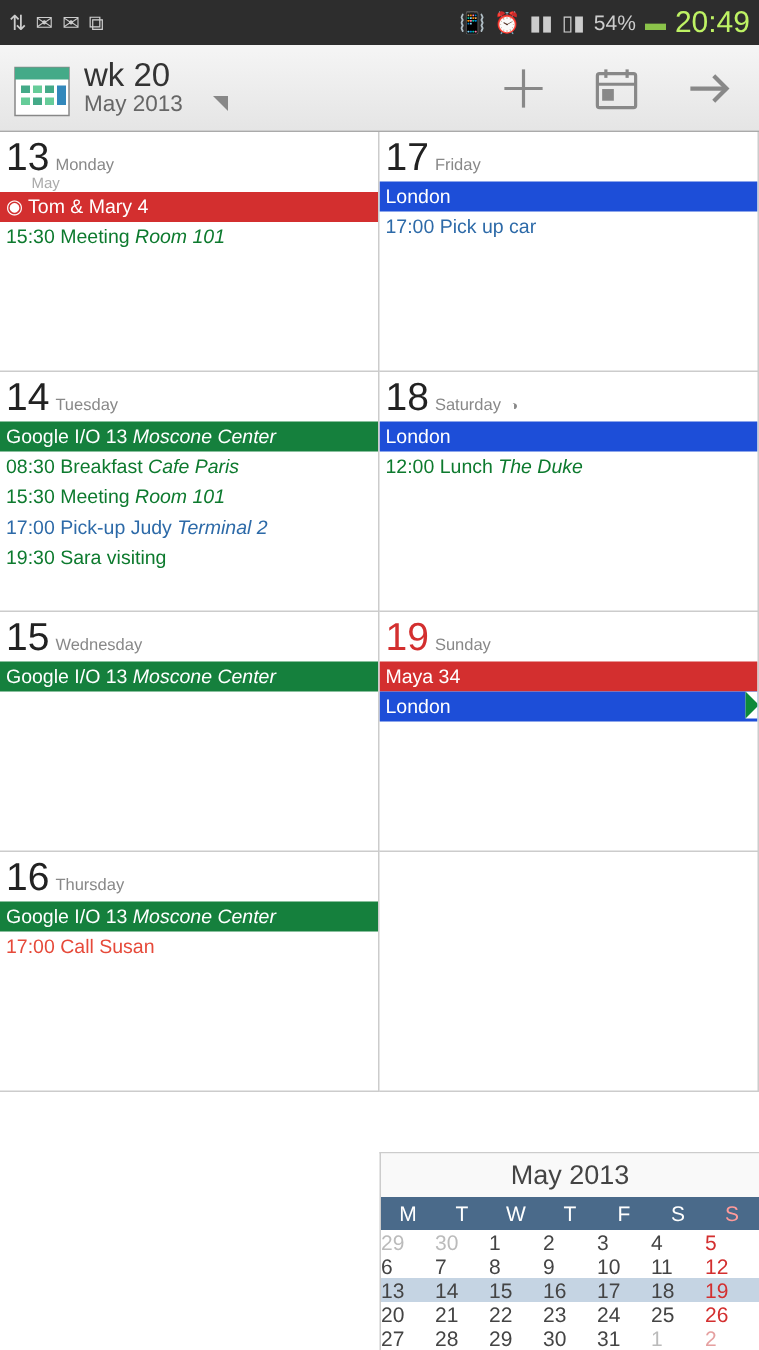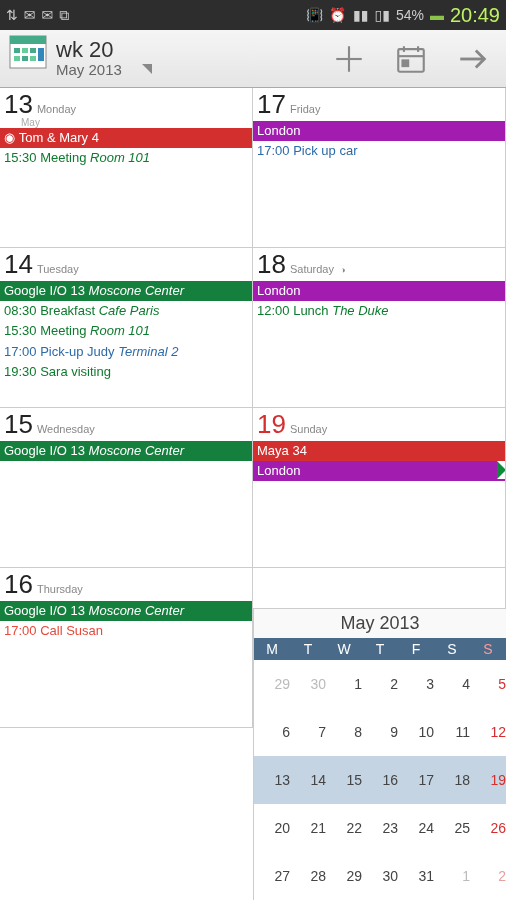--- a/index.html
+++ b/index.html
@@ -1,53 +1,53 @@
 <!DOCTYPE html>
 <html><head>
 <meta charset="utf-8">
 <style>
 *{margin:0;padding:0;box-sizing:border-box;font-family:Arial,sans-serif}
 body{width:506px;height:900px;background:#fff;overflow:hidden}
 .status-bar{height:30px;background:#2d2d2d;color:#ccc;display:flex;align-items:center;padding:0 6px;font-size:14px;justify-content:space-between}
 .status-left,.status-right{display:flex;align-items:center;gap:6px}
 .status-time{font-size:20px;color:#bef264;font-weight:400}
-.app-header{height:58px;background:linear-gradient(#f5f5f5,#e5e5e5);border-bottom:1px solid #aaa;display:flex;padding:0 8px}
+.app-header{height:58px;background:linear-gradient(#f5f5f5,#e5e5e5);border-bottom:1px solid #aaa;display:flex;align-items:center;padding:0 8px}
 .cal-icon{width:40px;height:40px;margin-right:8px}
 .header-title-area{flex:1;display:flex;align-items:center;gap:10px}
 .header-text{}
 .wk-label{font-size:22px;color:#333;line-height:1}
 .month-label{font-size:15px;color:#666}
 .spinner-tri{width:0;height:0;border-left:10px solid transparent;border-top:10px solid #888;margin-left:10px;margin-top:20px}
 .header-icons{display:flex;gap:28px;align-items:center;margin-right:8px}
 .header-btn{width:34px;height:34px;display:flex;align-items:center;justify-content:center;cursor:pointer}
 .days-grid{display:grid;grid-template-columns:1fr 1fr;grid-template-rows:repeat(4,160px);}
 .day-cell{border-right:1px solid #ccc;border-bottom:1px solid #ccc;overflow:hidden;font-size:13px}
 .day-head{display:flex;align-items:baseline;gap:4px;padding:1px 4px}
 .day-num{font-size:26px;color:#222}
 .day-num.red{color:#d32f2f}
 .day-name{font-size:11px;color:#888}
 .day-sub{font-size:10px;color:#aaa}
 .moon{font-size:9px;color:#888;margin-left:2px}
 .ev{padding:1px 4px;line-height:1.4;font-size:13px;white-space:nowrap;overflow:hidden}
 .ev .loc{font-style:italic}
 .bg-red{background:#d32f2f;color:#fff}
-.bg-green{background:#a21caf;color:#fff}
+.bg-green{background:#1d4ed8;color:#fff}
 .bg-purple{background:#15803d;color:#fff}
 .bg-gray{background:#ddd;color:#333}
 .txt-green{color:#0d7a2e}
 .txt-red{color:#e64a3a}
 .txt-blue{color:#2d6aa8}
 .arrow-cont{position:relative}
 .arrow-cont::after{content:"";position:absolute;right:-1px;top:0;width:0;height:0;border-top:9px solid transparent;border-bottom:9px solid transparent;border-left:9px solid #0d8a3a;background:#fff}
 .mini-cal{position:absolute;bottom:0;right:0;width:253px;background:#fff;border-top:1px solid #ccc;border-left:1px solid #ccc}
 .mini-title{text-align:center;font-size:18px;color:#444;padding:4px 0;background:#f9f9f9}
 .mini-table{width:100%;border-collapse:collapse;font-size:14px}
 .mini-table th{background:#4a6a8a;color:#fff;padding:3px 0;font-weight:normal;font-size:14px}
 .mini-table th.sun{color:#ff9a9a}
-.mini-table td{text-align:right;padding:16px 0;color:#444}
+.mini-table td{text-align:left;padding:0 0;color:#444}
 .mini-table td.other{color:#bbb}
 .mini-table td.sun{color:#d32f2f}
 .mini-table td.other.sun{color:#e5a0a0}
 .mini-table tr.curweek td{background:#c5d4e3}
 </style>
 </head>
 <body>
 
 <div class="status-bar">
   <div class="status-left">

